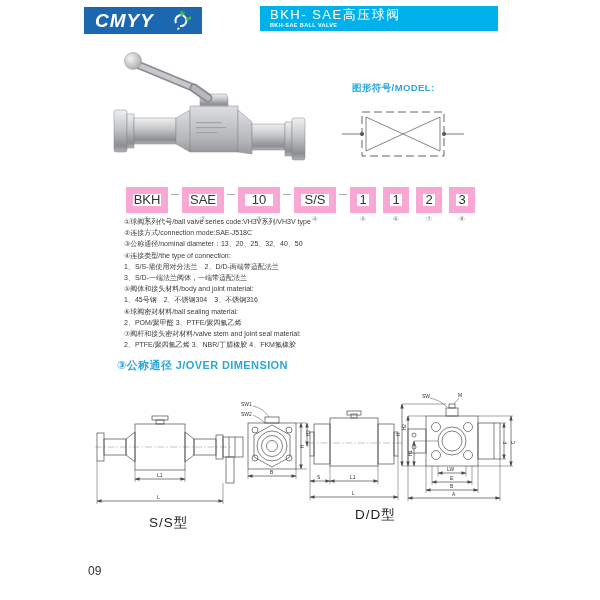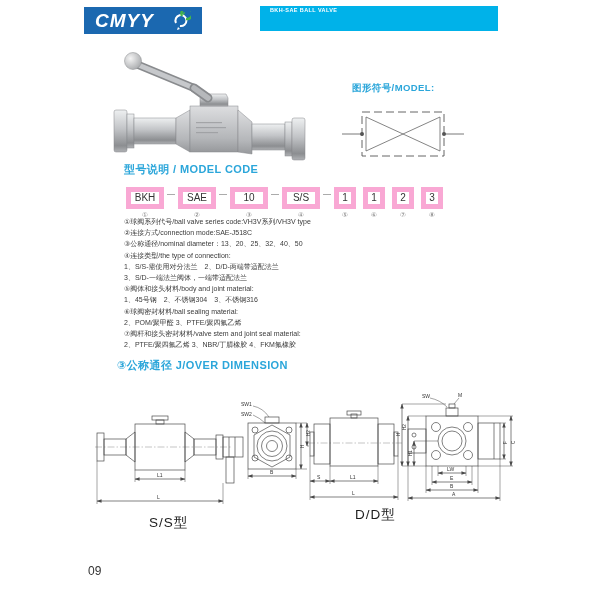--- a/index.html
+++ b/index.html
@@ -18,22 +18,22 @@
 
   
   .cyan-heading { color:#2ba6da; font-weight:bold; font-size:11px; letter-spacing:.4px; }
   .sym-heading { left:352px; top:82px; font-size:9.5px; }
   .model-heading { left:124px; top:162px; }
   .dim-heading { left:117px; top:358px; }
 
   
   .code-row { left:126px; top:187px; display:flex; align-items:flex-start; }
   .code-item { display:flex; flex-direction:column; align-items:center; }
-  .code-box { border:5px solid #f9a8d4; background:#fff; height:12px; line-height:12px;
-              font-size:10px; text-align:center; color:#333; }
+  .code-box { border:7px solid #f9a8d4; background:#fff; height:12px; line-height:12px;
+              font-size:13px; text-align:center; color:#333; }
   .wide { width:28px; } .small { width:12px; }
   .gap { margin-left:7px; }
   .code-idx { font-size:6.5px; color:#808080; margin-top:2px; }
   .code-sep { font-size:8px; color:#555; margin:3px 3px 0 3px; line-height:8px; }
 
   
   .notes { left:124px; top:216px; width:268px; font-size:7px; line-height:11.2px; color:#3a3a3a; }
 
   
   .drawing-label { font-size:13.5px; color:#1d1d1d; letter-spacing:1px; }
@@ -53,20 +53,21 @@
     <span class="logo-text">CMYY</span>
     <svg width="20" height="20" viewBox="0 0 20 20">
       <path d="M5,12 a5.5,5.5 0 1 1 4,3" fill="none" stroke="#ffffff" stroke-width="2"></path>
       <path d="M15,8 a5.5,5.5 0 1 0 -4,-3" fill="none" stroke="#45b649" stroke-width="2.4"></path>
       <path d="M11,2 l3,-1 l-1,3 z" fill="#45b649"></path>
       <path d="M9,18 l-3,1 l1,-3 z" fill="#ffffff"></path>
     </svg>
   </div>
 
   <div class="abs banner">
+    <div class="banner-title">BKH- SAE高压球阀</div>
     <div class="banner-sub">BKH-SAE BALL VALVE</div>
   </div>
 
   <svg class="abs" style="left:106px; top:48px;" width="208" height="116" viewBox="0 0 208 116">
     <defs>
       <linearGradient id="pg" x1="0" y1="0" x2="0" y2="1">
         <stop offset="0" stop-color="#eef0f1"></stop>
           <stop offset=".45" stop-color="#c2c4c7"></stop>
         <stop offset=".85" stop-color="#8c8e91"></stop>
           <stop offset="1" stop-color="#b0b2b5"></stop>
@@ -109,21 +110,20 @@
   <svg class="abs" style="left:342px; top:106px;" width="122" height="56" viewBox="0 0 122 56">
     <line x1="0" y1="28" x2="20" y2="28" stroke="#555" stroke-width=".8"></line>
     <line x1="102" y1="28" x2="122" y2="28" stroke="#555" stroke-width=".8"></line>
     <circle cx="20" cy="28" r="2" fill="#555"></circle>
     <circle cx="102" cy="28" r="2" fill="#555"></circle>
     <rect x="20" y="6" width="82" height="44" fill="none" stroke="#555" stroke-width=".9" stroke-dasharray="8 4"></rect>
     <polygon points="24,11 24,45 61,28" fill="none" stroke="#666" stroke-width=".8"></polygon>
     <polygon points="98,11 98,45 61,28" fill="none" stroke="#666" stroke-width=".8"></polygon>
   </svg>
 
-  <div class="abs cyan-heading model-heading">型号说明 / MODEL CODE</div>
 
   <div class="abs code-row">
     <div class="code-item">
       <div class="code-box wide">BKH</div>
       <div class="code-idx">①</div>
     </div>
     <div class="code-sep">—</div>
     <div class="code-item">
       <div class="code-box wide">SAE</div>
       <div class="code-idx">②</div>

